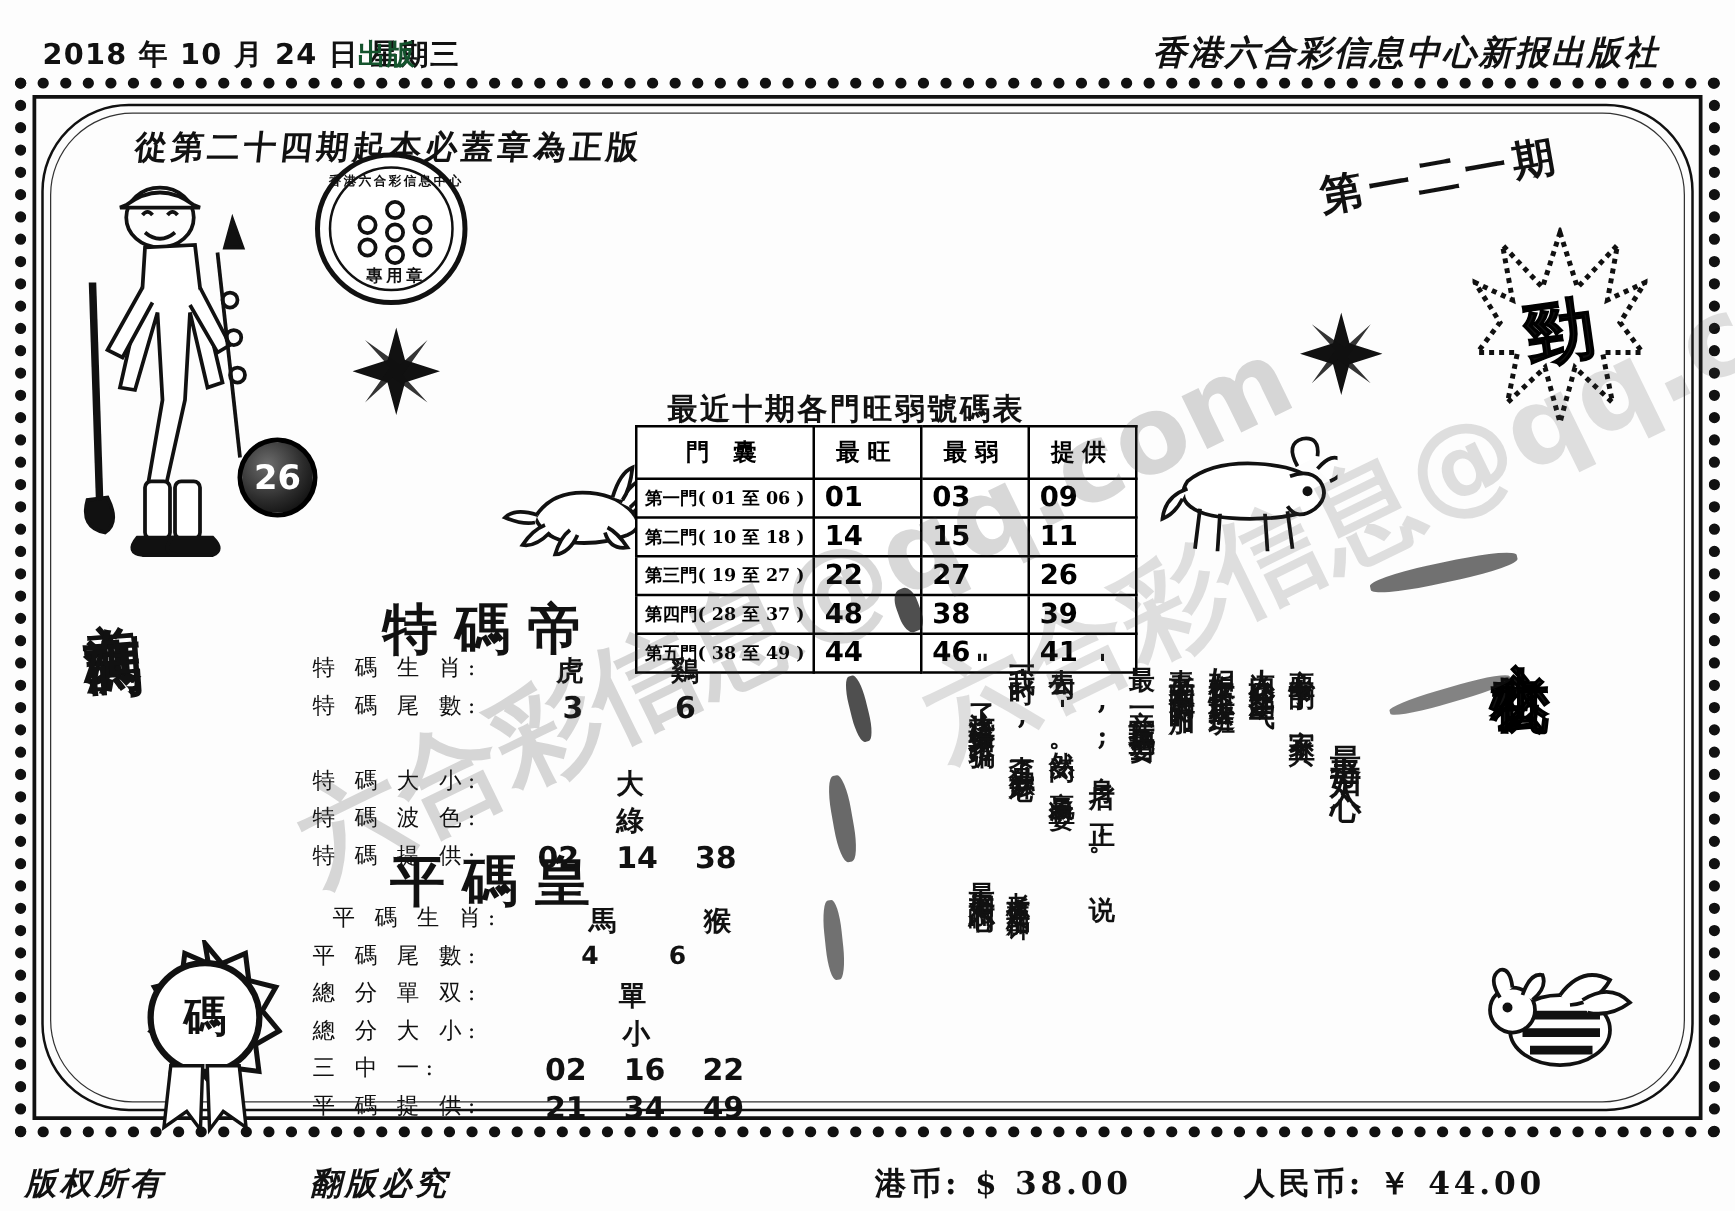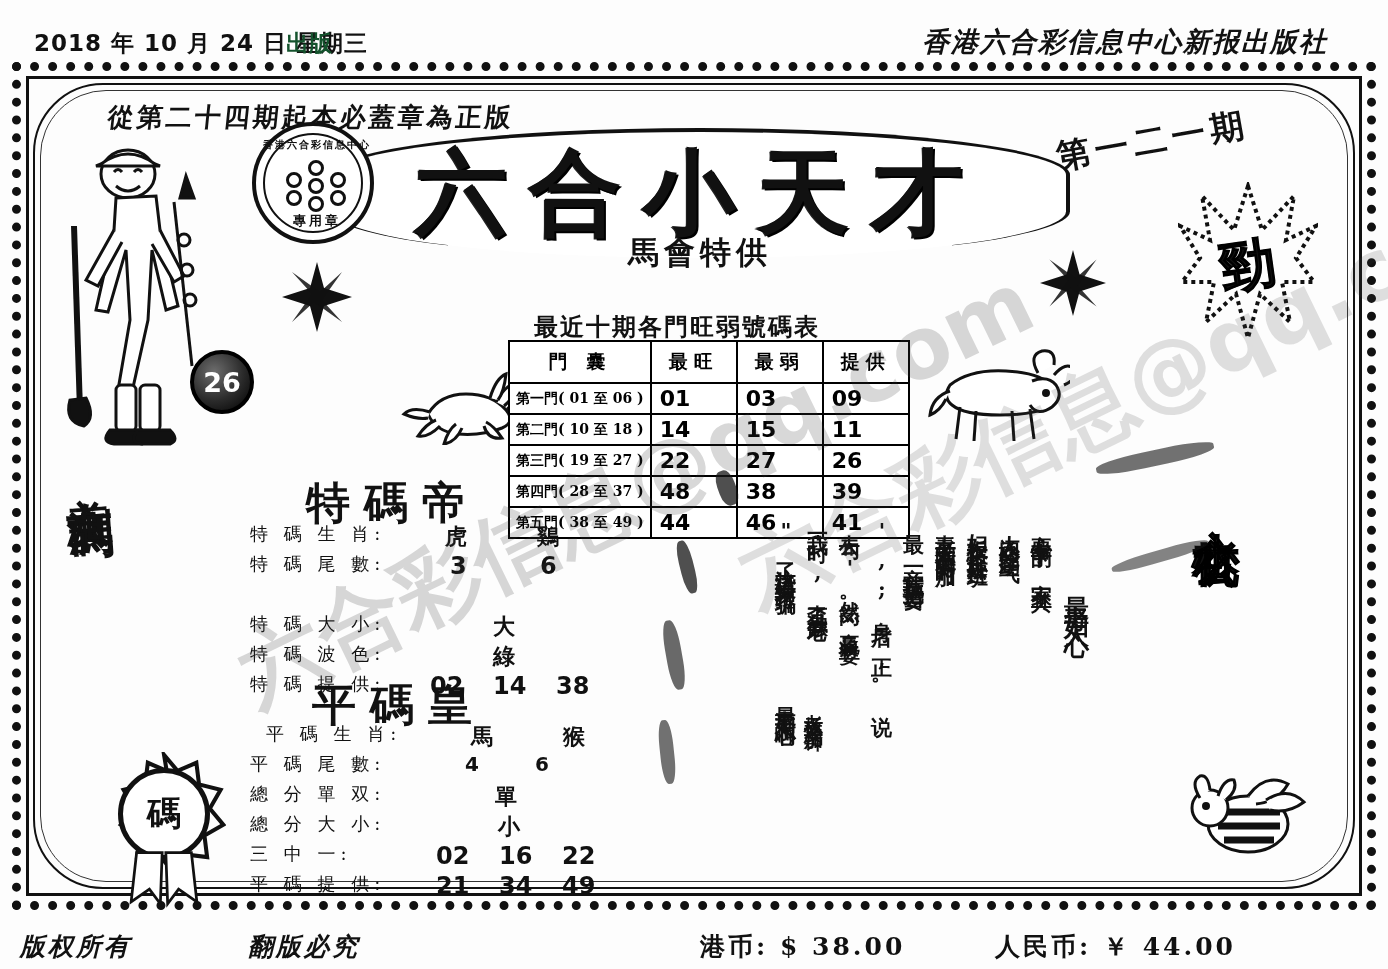--- a/index.html
+++ b/index.html
@@ -337,25 +337,20 @@
   <div class="hdr-org">香港六合彩信息中心新报出版社</div>
 
   <div class="frame-outer"></div>
   <div class="frame-mid"></div>
   <div class="frame-inner"></div>
   <div class="frame-inner2"></div>
 
   <div class="banner-line">從第二十四期起本必蓋章為正版</div>
   <div class="issue-no">第一二一期</div>
 
-  <div class="masthead-wrap">
-    <div class="masthead-arc"></div>
-    <div class="masthead-title">六合小天才</div>
-    <div class="masthead-sub">馬會特供</div>
-  </div>
 
   <div class="seal">
     <div class="ring2"></div>
     <div class="seal-txt-top">香港六合彩信息中心</div>
     <div class="dots">
       <i style="left:22px; top:0px;"></i>
       <i style="left:0px;  top:12px;"></i>
       <i style="left:44px; top:12px;"></i>
       <i style="left:22px; top:18px;"></i>
       <i style="left:0px;  top:30px;"></i>

